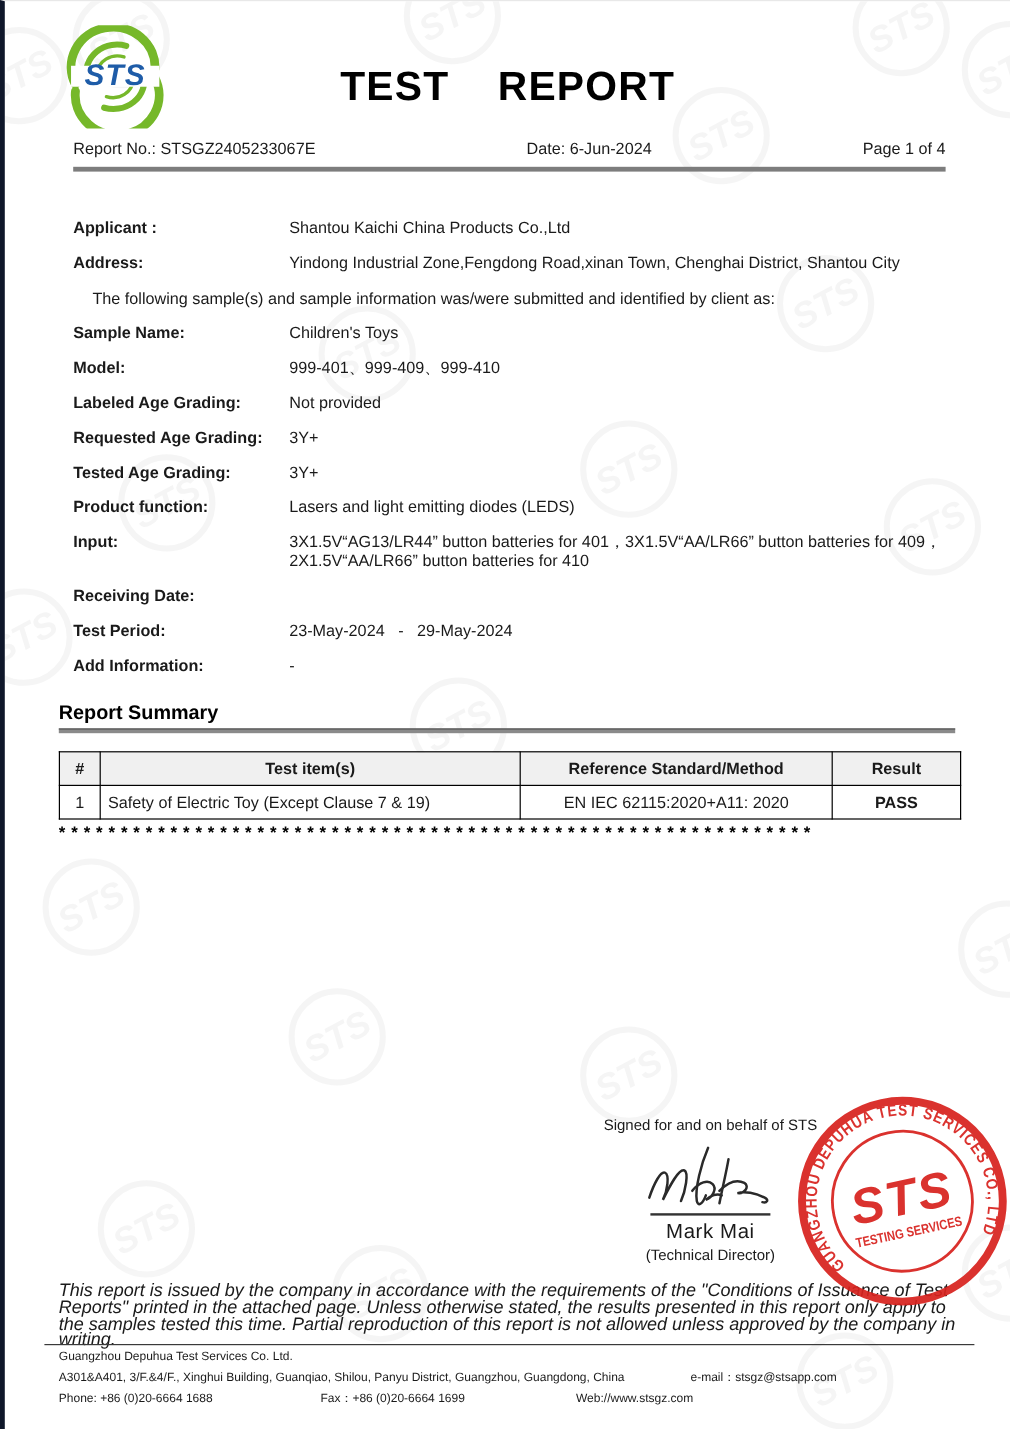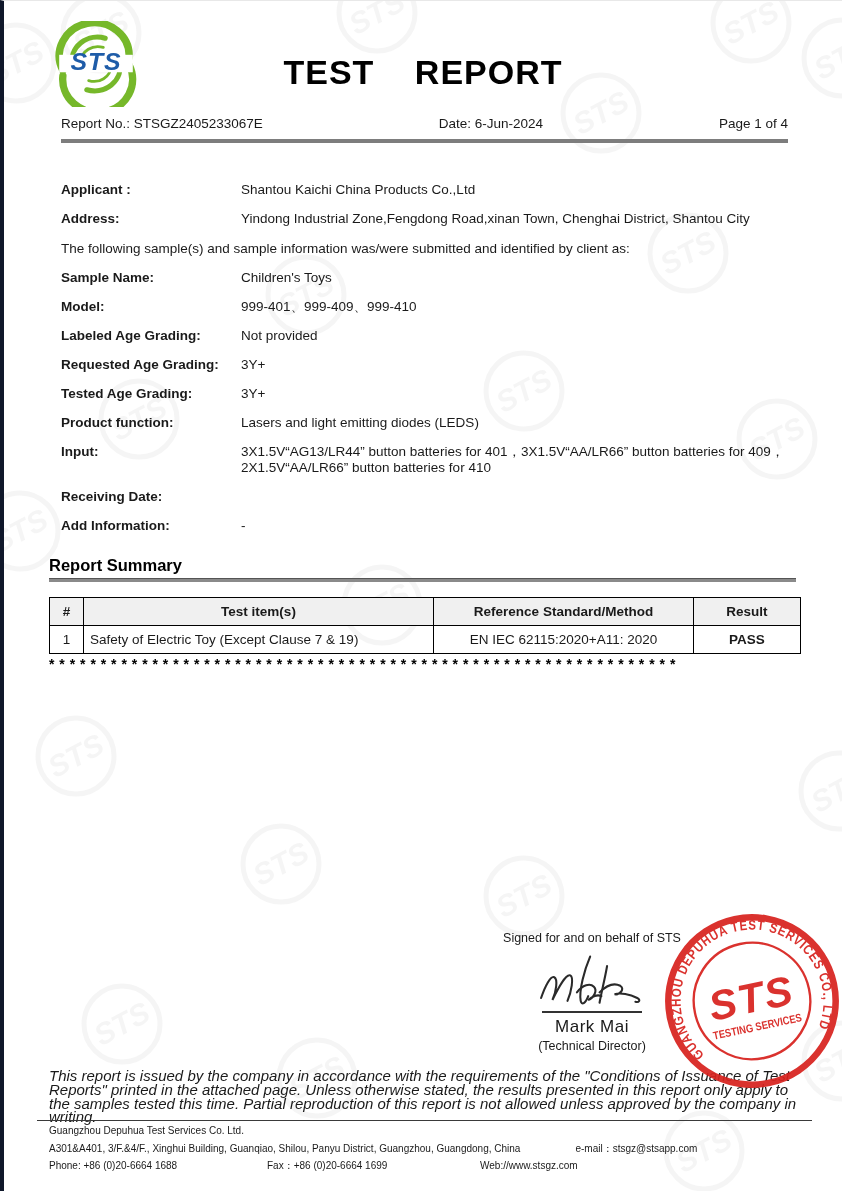--- a/index.html
+++ b/index.html
@@ -23,21 +23,21 @@
   
   .meta { display:flex; justify-content:space-between; align-items:baseline;
           margin:24px 54px 0 57px; font-size:13.5px; }
   .rule { height:4px; background:#7d7d7d; margin:8px 54px 0 57px; }
 
   
   .info { margin:32px 54px 0 57px; font-size:13.5px; }
   .info-row { display:flex; padding:6.5px 0; line-height:16px; }
   .info-row .lbl { width:180px; font-weight:bold; flex:none; }
   .info-row .val { flex:1; }
-  .note { padding:8px 0 6px 0; line-height:16px; }
+  .note { padding:8px 0 6px 0; line-height:16px;margin-left:16px; }
 
   
   .summary-head { margin:16px 54px 0 45px; font-size:16.5px; font-weight:bold; color:#000; }
   .summary-rule { height:4px; background:#8a8a8a; margin:3px 46px 0 45px; border-top:1px solid #555; }
   table.summary { border-collapse:collapse; margin:15px 46px 0 45px; width:751px;
                   table-layout:fixed; font-size:13.5px; }
   table.summary th, table.summary td { border:1.5px solid #000; padding:5px 6px; height:28px; }
   table.summary th { background:#f0f0f0; font-weight:bold; text-align:center; }
   td.c { text-align:center; }
   td.l { text-align:left; }
@@ -162,20 +162,24 @@
         <div class="val">Lasers and light emitting diodes (LEDS)</div>
       </div>
       <div class="info-row">
         <div class="lbl">Input:</div>
         <div class="val">3X1.5V“AG13/LR44” button batteries for 401，3X1.5V“AA/LR66” button batteries for 409，2X1.5V“AA/LR66” button batteries for 410</div>
       </div>
       <div class="info-row">
         <div class="lbl">Receiving Date:</div>
       </div>
       <div class="info-row">
+        <div class="lbl">Test Period:</div>
+        <div class="val">23-May-2024&nbsp;&nbsp; - &nbsp;&nbsp;29-May-2024</div>
+      </div>
+      <div class="info-row">
         <div class="lbl">Add Information:</div>
         <div class="val">-</div>
       </div>
     </div>
 
     <div class="summary-head">Report Summary</div>
     <div class="summary-rule"></div>
 
     <table class="summary">
       <colgroup>

